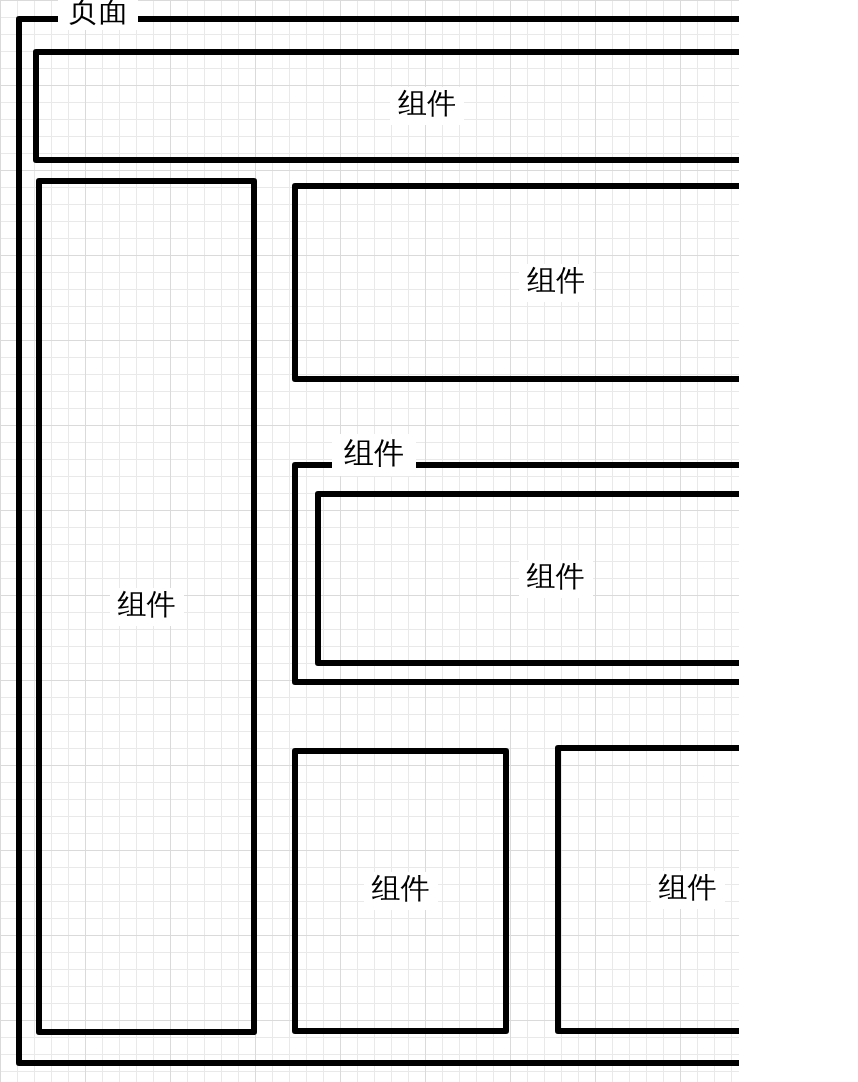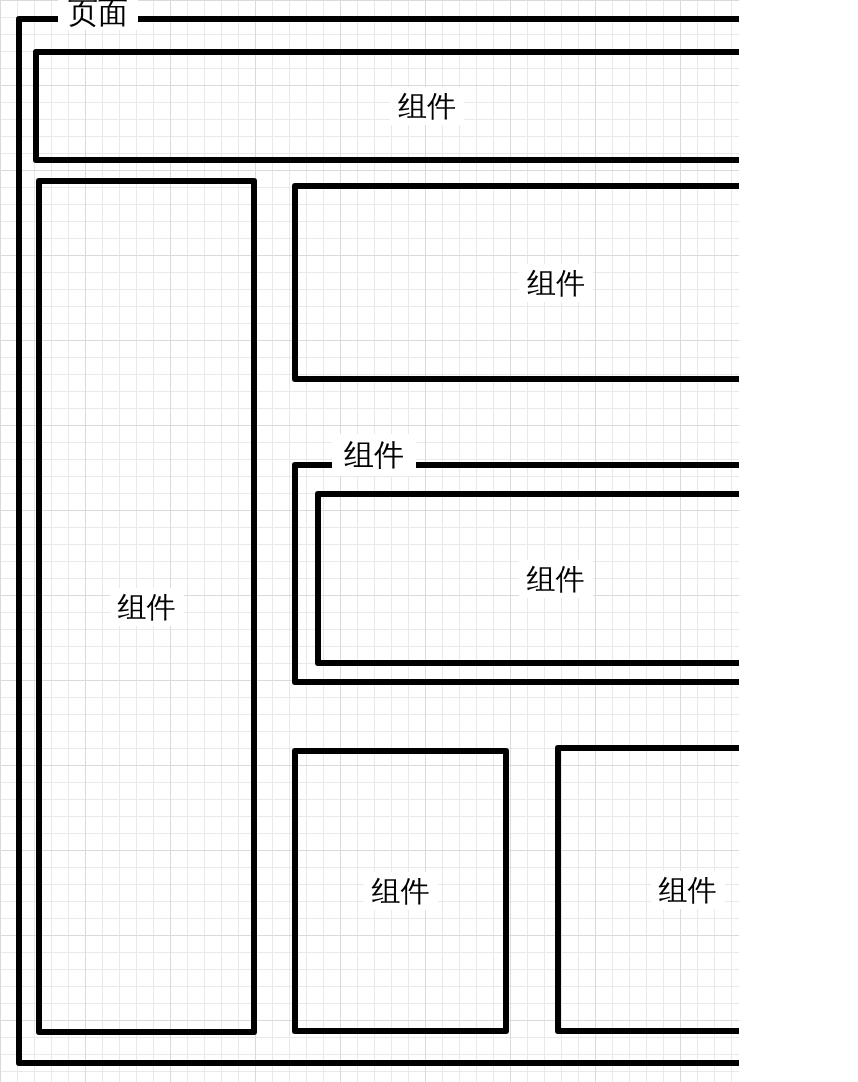--- a/index.html
+++ b/index.html
@@ -9,21 +9,21 @@
     width: 739px;
     height: 1082px;
     overflow: hidden;
     background-color: #ffffff;
     background-image:
       linear-gradient(to right, #dadada 1px, transparent 1px),
       linear-gradient(to bottom, #dadada 1px, transparent 1px),
       linear-gradient(to right, #e9e9e9 1px, transparent 1px),
       linear-gradient(to bottom, #e9e9e9 1px, transparent 1px);
     background-size: 85px 85px, 85px 85px, 17px 17px, 17px 17px;
-    font-family: Liberation Sans, sans-serif;
+    font-family: Liberation Mono, monospace;
     color: #000000;
   }
   .box {
     position: absolute;
     border: 6px solid #000000;
     border-radius: 3px;
     background: transparent;
   }
   .box.centered {
     display: flex;

